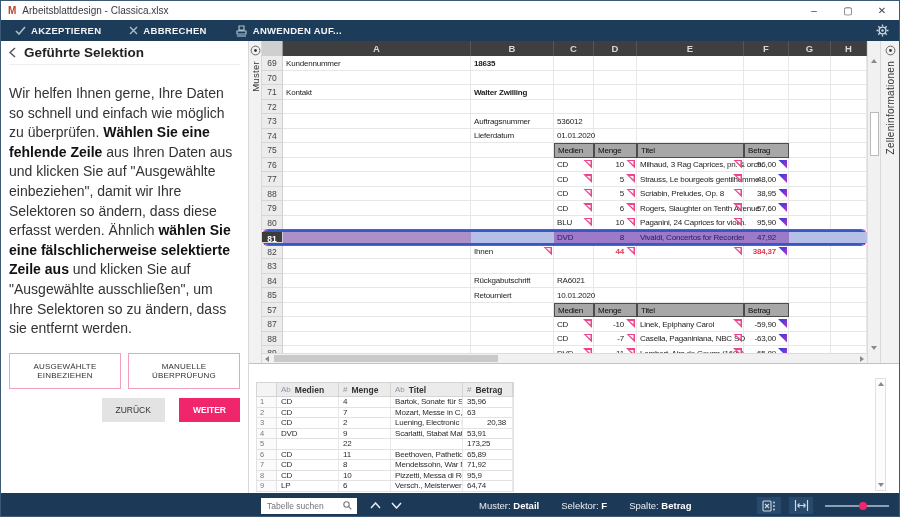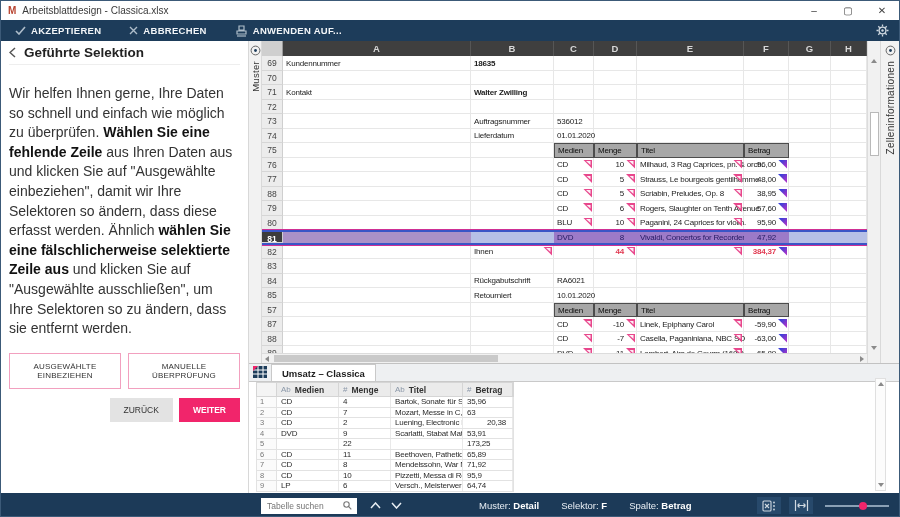--- a/index.html
+++ b/index.html
@@ -23,21 +23,21 @@
   .leftpanel{width:250px;background:#fff;border-right:1px solid #d8d8d8;padding:0 8px;position:relative;}
   .ph{display:flex;align-items:center;gap:8px;height:24px;border-bottom:1px solid #eee;}
   .ph .ptitle{font-size:13.5px;font-weight:bold;color:#222;}
   .sectrow{display:flex;align-items:center;justify-content:space-between;margin-top:9px;}
   .secttitle{font-size:11px;font-weight:bold;color:#1a1a1a;}
   .dropdown{border:1px solid #b9b9b9;background:#fff;font-size:9.5px;color:#333;padding:4px 6px;display:flex;align-items:center;gap:8px;}
   .desc{margin-top:10px;font-size:14px;line-height:1.4;color:#333;}
   .desc b{color:#111;}
   .btnrow1{display:flex;gap:7px;margin-top:14px;}
   .obtn{flex:1;border:1px solid #f2a0bf;background:#fff;color:#333;font-size:8px;letter-spacing:.2px;text-align:center;padding:8px 2px;}
-  .btnrow2{display:flex;gap:6px;justify-content:flex-end;margin-top:9px;}
+  .btnrow2{display:flex;gap:14px;justify-content:flex-end;margin-top:9px;}
   .gbtn{background:#e3e3e3;border:none;color:#333;font-size:8.5px;padding:7px 14px;}
   .pbtn{background:#f1256b;border:none;color:#fff;font-size:8.5px;font-weight:bold;padding:7px 14px;}
 
   .rightcol{width:650px;display:flex;flex-direction:column;}
   .contentrow{display:flex;height:322px;}
 
   
   .strip{background:#f2f2f2;display:flex;flex-direction:column;align-items:center;padding-top:4px;}
   .stripL{width:13px;border-right:1px solid #d9d9d9;}
   .stripR{width:19px;border-left:1px solid #d9d9d9;}
@@ -57,21 +57,21 @@
   .ct{position:absolute;left:3px;top:2.5px;font-size:8px;color:#1c1c1c;white-space:nowrap;letter-spacing:-.2px;}
   .ar .ct{left:auto;right:12px;}
   .bb .ct{font-weight:bold;}
   .red .ct{color:#e13a52;font-weight:bold;}
   .thead{background:#a7a7a7;border:1px solid #4c4c4c;}
   .thead .ct{color:#0c0c0c;top:2px;}
   .tp,.tv{position:absolute;right:1px;top:2px;width:9px;height:9px;clip-path:polygon(0 0,100% 0,100% 100%);}
   .tp{background:#e8478c;}
   .tp::after{content:"";position:absolute;left:3px;top:1.5px;right:1.5px;bottom:3.5px;background:#fdeef5;clip-path:polygon(0 0,100% 0,100% 100%);}
   .tv{background:linear-gradient(135deg,#3b3fd8 20%,#a334c9 80%);}
-  .grow.sel{border-top:2px solid #3a55c6;border-bottom:2px solid #3a55c6;box-shadow:0 -1px 0 #cf2f94,0 1px 0 #cf2f94;z-index:2;}
+  .grow.sel{border-top:2px solid #3a55c6;border-bottom:2px solid #3a55c6;box-shadow:0 -1px 0 #cf2f94,0 1px 0 #cf2f94;z-index:2;border-radius:6px;}
   .grow.sel .gcell{border-color:transparent;}
   .grow.sel .ct{color:#241a62;top:1px;}
   .bg-mauve{background:#ab91c7;}
   .bg-blue{background:#b6c0e6;}
   .bg-purple{background:#9c7ac8;}
 
   
   .hsb{height:10px;background:#f1f1f1;border-top:1px solid #dcdcdc;display:flex;align-items:center;position:relative;}
   .hthumb{position:absolute;left:12px;width:224px;top:1px;bottom:1px;background:#c9c9c9;}
   .sbarrow{width:0;height:0;margin:0 3px;}
@@ -826,30 +826,20 @@
         <div class="strip stripR">
           <svg width="11" height="11" viewBox="0 0 11 11">
               <circle cx="5.5" cy="5.5" r="4.4" fill="none" stroke="#666" stroke-width="1"></circle>
               <circle cx="5.5" cy="5.5" r="1.4" fill="#1d3c5a"></circle>
             </svg>
           <span class="vtext">Zelleninformationen</span>
         </div>
       </div>
 
       <div class="bottompanel">
-        <div class="tabbar">
-          <span class="tabicon">
-            <svg width="16" height="14" viewBox="0 0 16 14">
-                <rect x="1" y="1" width="14" height="12" fill="#1d3c5a"></rect>
-                <path d="M1 5 h14 M1 9 h14 M6 1 v12 M11 1 v12" stroke="#fff" stroke-width="1"></path>
-                <path d="M1 1 L6 1 L1 6 Z" fill="#f1256b"></path>
-              </svg>
-          </span>
-          <span class="tab">Umsatz – Classica</span>
-        </div>
         <div class="btable">
           <div class="bhrow" id="bheads">
               <div class="bgut"></div>
               <div class="bh" style="width: 62px;">
                 <span class="typ">Ab</span>
                 <span class="lbl">Medien</span>
               </div>
               <div class="bh" style="width: 52px;">
                 <span class="typ">#</span>
                 <span class="lbl">Menge</span>

